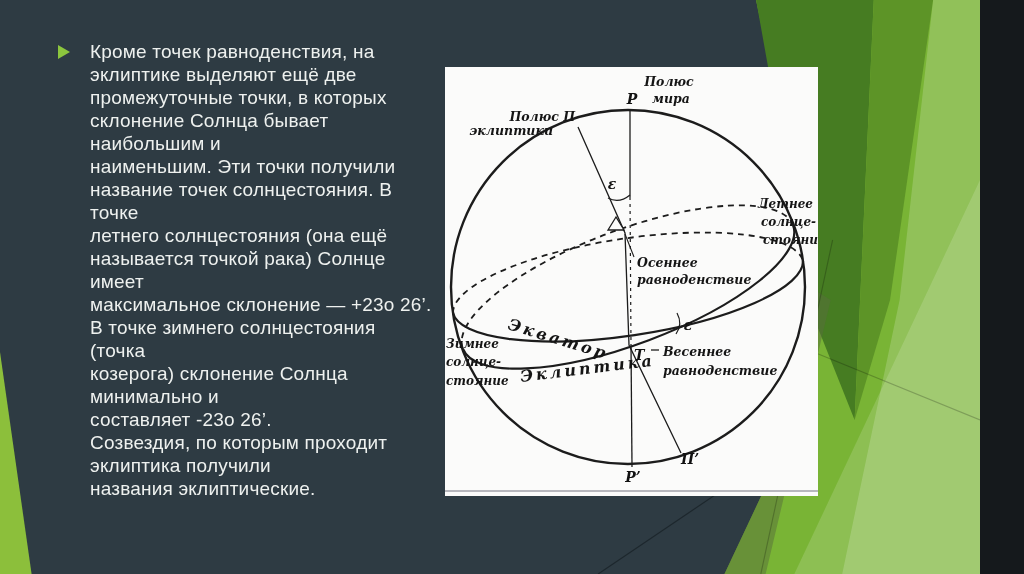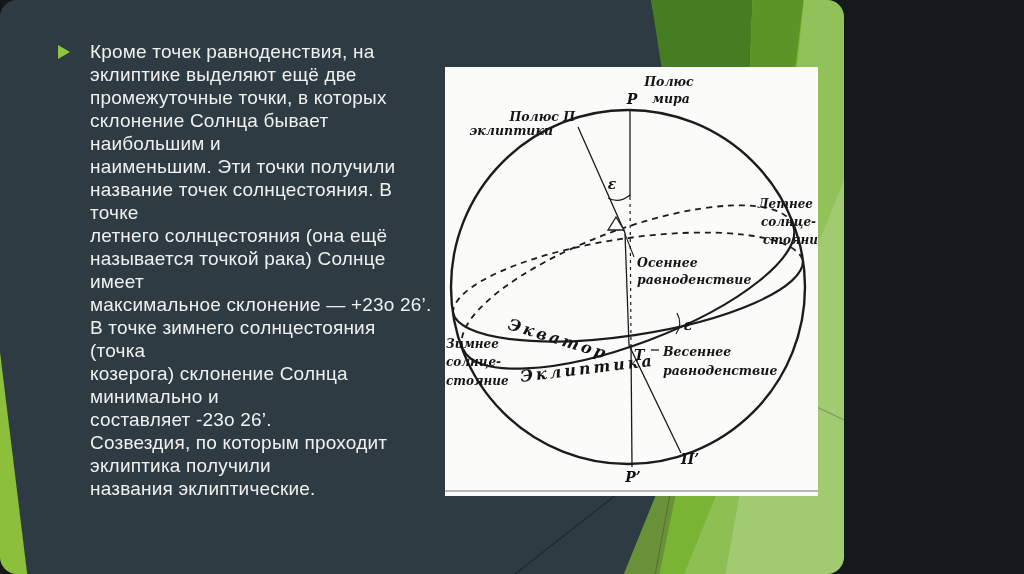--- a/index.html
+++ b/index.html
@@ -1,20 +1,19 @@
 <!DOCTYPE html>
 <html><head>
 <meta charset="utf-8">
 <style>
   html,body{margin:0;padding:0;background:#15191c;}
   .slide{
-    position:relative;width:844px;height:574px;overflow:hidden;
+    position:relative;width:980px;height:574px;overflow:hidden;
     background:#2e3b43;
     font-family:"Liberation Sans",sans-serif;
-    border-radius:17px;
   }
   .bg-decor{position:absolute;inset:0;width:100%;height:100%;}
   .bullet-row{
     position:absolute;left:58px;top:40px;width:396px;
     display:flex;align-items:flex-start;
   }
   .bullet-marker{
     width:0;height:0;margin-top:5px;flex:0 0 auto;
     border-left:12px solid #8cc63e;
     border-top:7px solid transparent;

